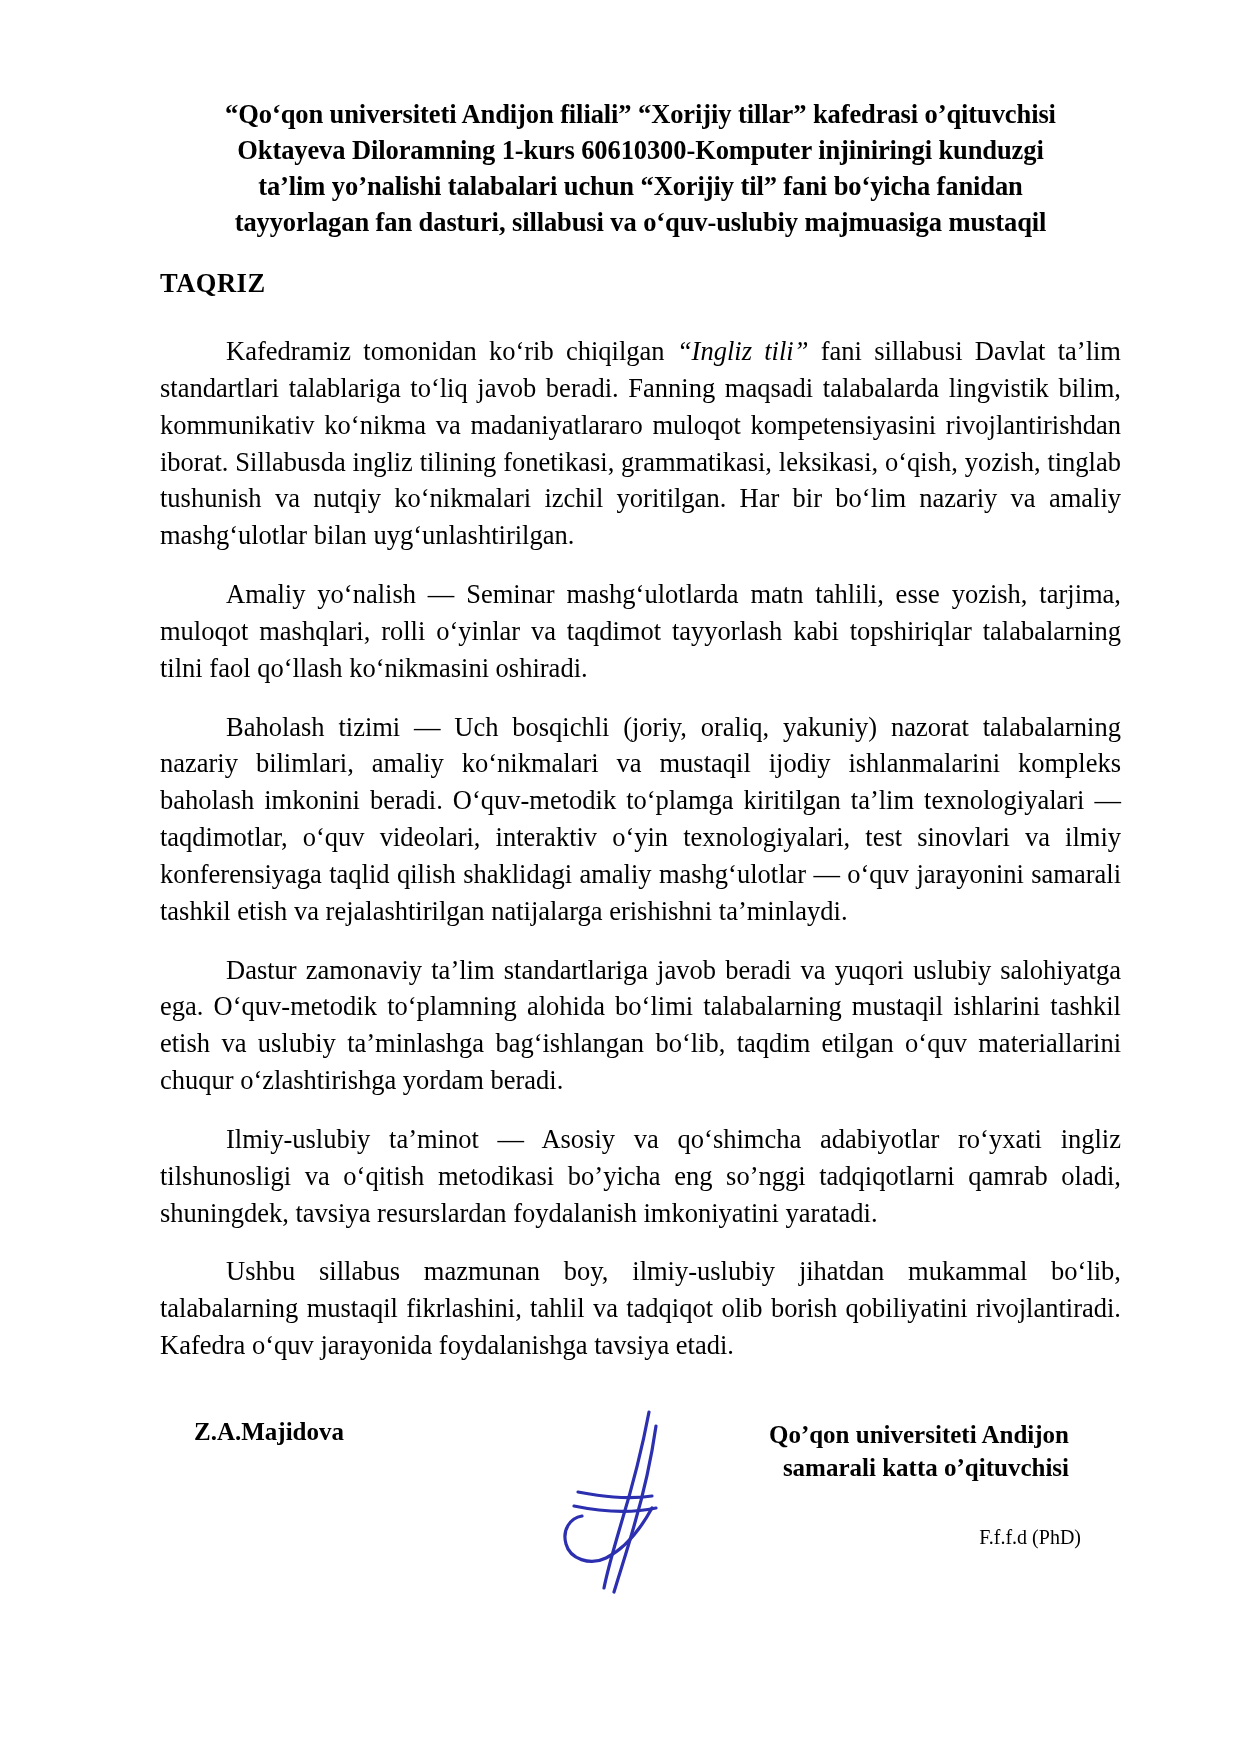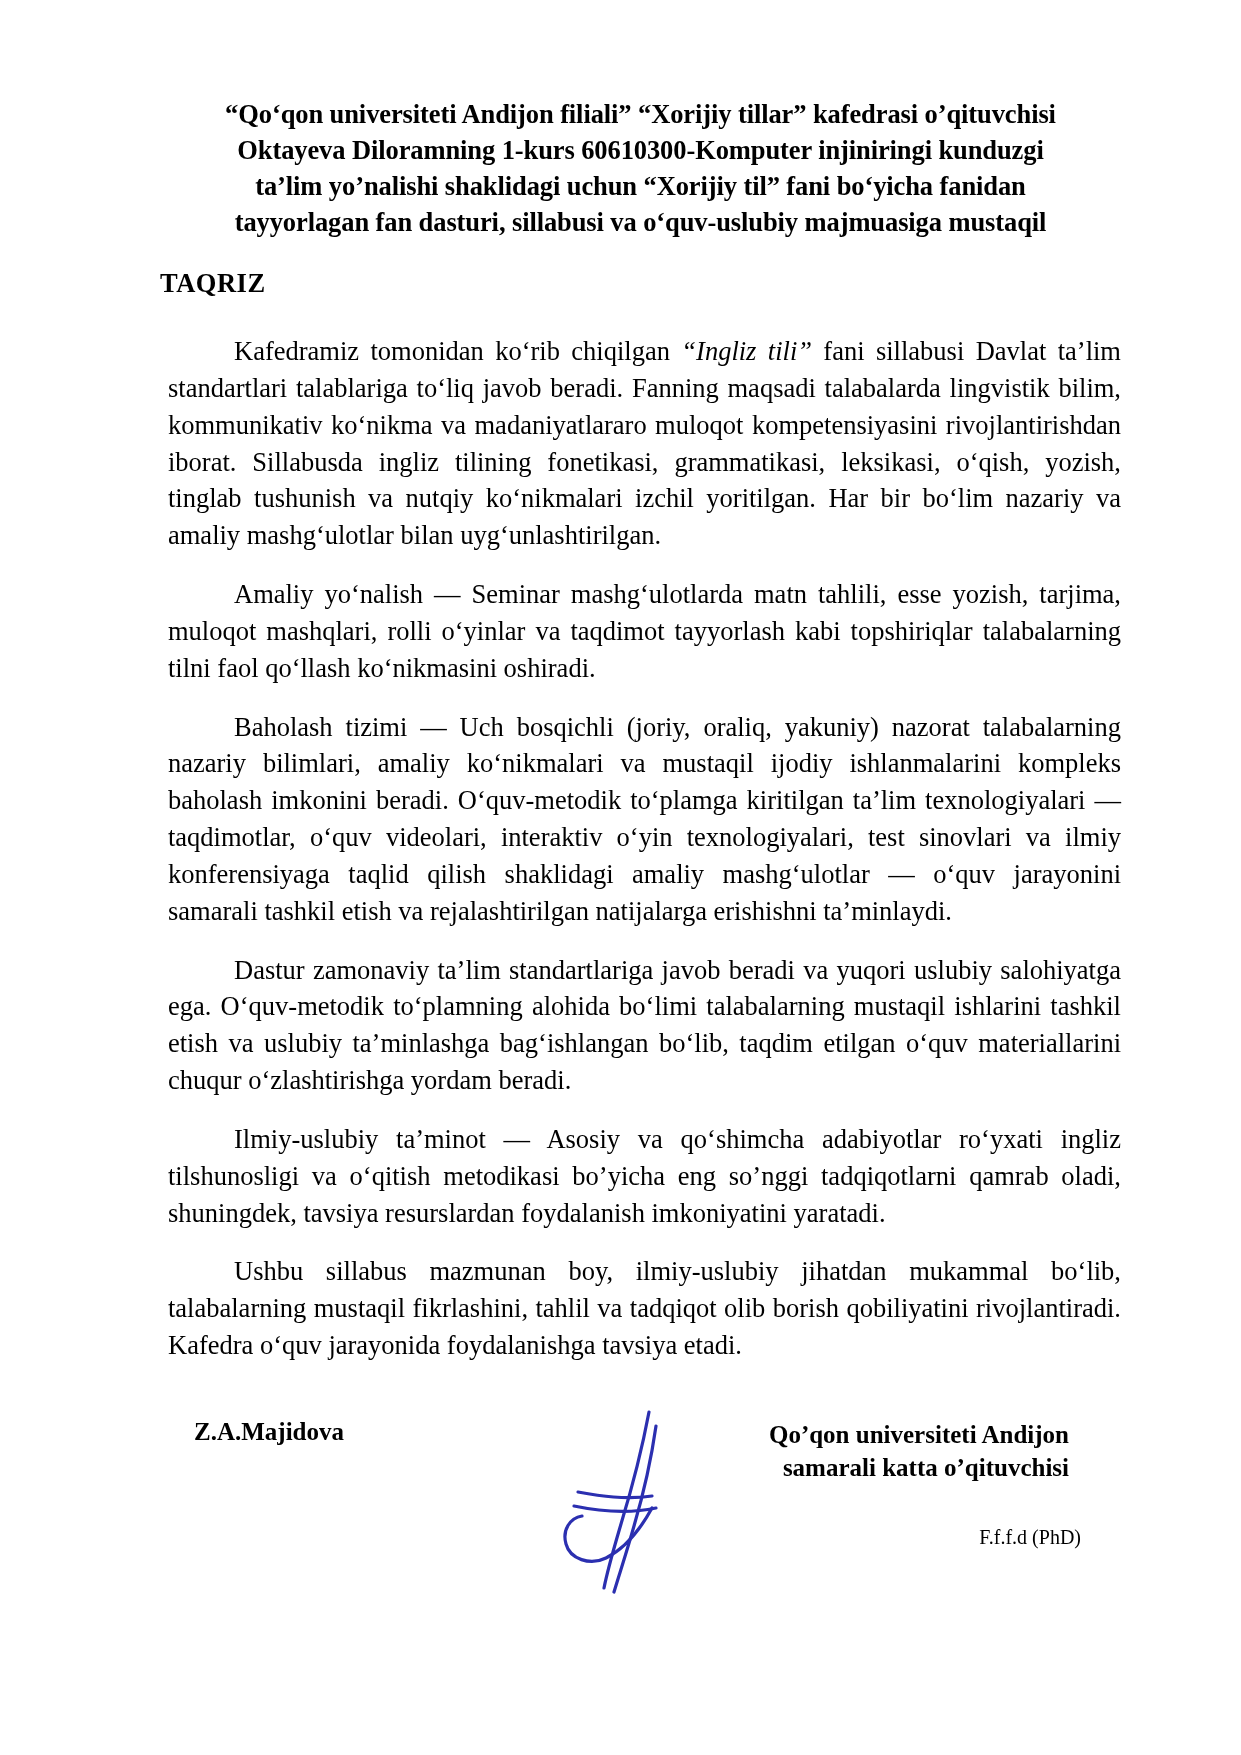--- a/index.html
+++ b/index.html
@@ -44,21 +44,21 @@
     letter-spacing: 0.5px;
   }
   .body-text {
     margin-top: 34px;
   }
   p.para {
     text-align: justify;
     text-justify: inter-word;
     font-size: 26.5px;
     line-height: 1.39;
-    margin: 0 0 22px 8px;
+    margin: 0 0 22px 0;
     text-indent: 66px;
     hyphens: none;
   }
   p.para:last-child { margin-bottom: 0; }
   .ital { font-style: italic; }
 
   .signature-block {
     position: absolute;
     left: 160px;
     right: 160px;
@@ -102,21 +102,21 @@
   }
 </style>
 </head>
 <body>
 
 <div class="page">
 
   <div class="doc-header">
     <span class="hline">“Qo‘qon universiteti Andijon filiali” “Xorijiy tillar” kafedrasi o’qituvchisi</span>
     <span class="hline">Oktayeva Diloramning 1-kurs 60610300-Komputer injiniringi kunduzgi</span>
-    <span class="hline">ta’lim yo’nalishi shaklidagi uchun “Xorijiy til” fani bo‘yicha fanidan</span>
+    <span class="hline">ta’lim yo’nalishi talabalari uchun “Xorijiy til” fani bo‘yicha fanidan</span>
     <span class="hline">tayyorlagan fan dasturi, sillabusi va  o‘quv-uslubiy majmuasiga mustaqil</span>
   </div>
 
   <div class="doc-title">TAQRIZ</div>
 
   <div class="body-text">
     <p class="para"><span>Kafedramiz tomonidan ko‘rib chiqilgan </span><span class="ital">“Ingliz tili”</span><span> fani sillabusi Davlat ta’lim standartlari talablariga to‘liq javob beradi. Fanning maqsadi talabalarda lingvistik bilim, kommunikativ ko‘nikma va madaniyatlararo muloqot kompetensiyasini rivojlantirishdan iborat. Sillabusda ingliz tilining fonetikasi, grammatikasi, leksikasi, o‘qish, yozish, tinglab tushunish va nutqiy ko‘nikmalari izchil yoritilgan. Har bir bo‘lim nazariy va amaliy mashg‘ulotlar bilan uyg‘unlashtirilgan.</span></p>
     <p class="para">Amaliy yo‘nalish — Seminar mashg‘ulotlarda matn tahlili, esse yozish, tarjima, muloqot mashqlari, rolli o‘yinlar va taqdimot tayyorlash kabi topshiriqlar talabalarning tilni faol qo‘llash ko‘nikmasini oshiradi.</p>
     <p class="para">Baholash tizimi — Uch bosqichli (joriy, oraliq, yakuniy) nazorat talabalarning nazariy bilimlari, amaliy ko‘nikmalari va mustaqil ijodiy ishlanmalarini kompleks baholash imkonini beradi. O‘quv-metodik to‘plamga kiritilgan ta’lim texnologiyalari — taqdimotlar, o‘quv videolari, interaktiv o‘yin texnologiyalari, test sinovlari va ilmiy konferensiyaga taqlid qilish shaklidagi amaliy mashg‘ulotlar — o‘quv jarayonini samarali tashkil etish va rejalashtirilgan natijalarga erishishni ta’minlaydi.</p>
     <p class="para">Dastur zamonaviy ta’lim standartlariga javob beradi va yuqori uslubiy salohiyatga ega. O‘quv-metodik to‘plamning alohida bo‘limi talabalarning mustaqil ishlarini tashkil etish va uslubiy ta’minlashga bag‘ishlangan bo‘lib, taqdim etilgan o‘quv materiallarini chuqur o‘zlashtirishga yordam beradi.</p>

